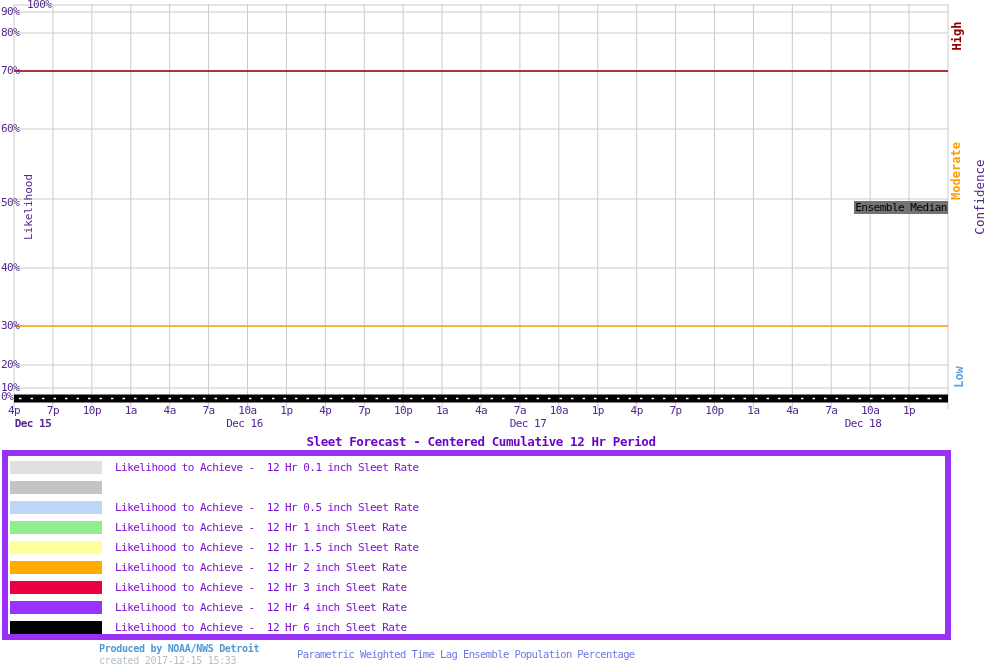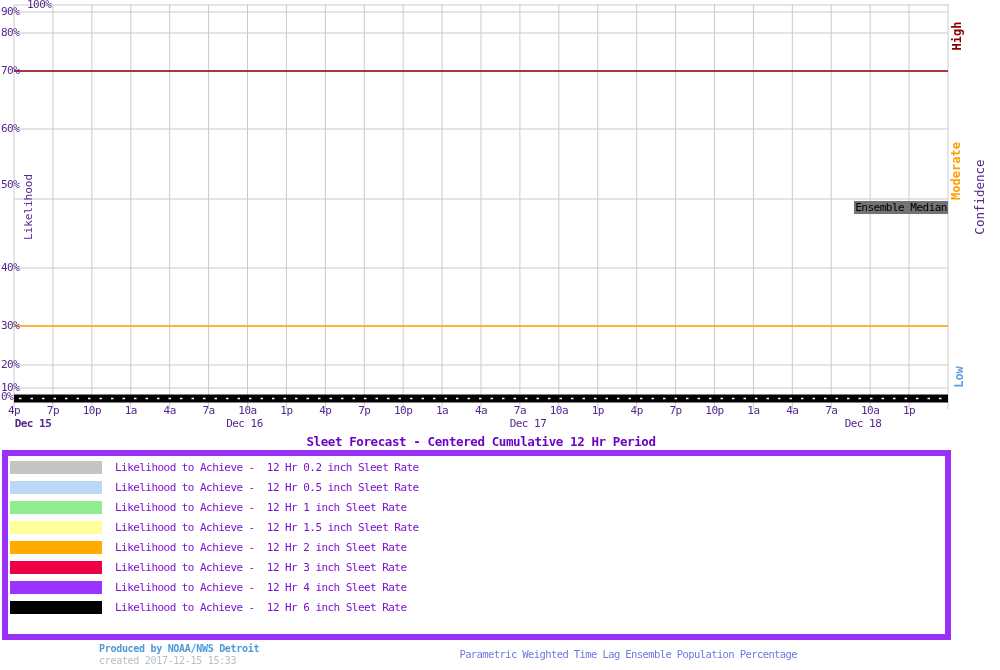--- a/index.html
+++ b/index.html
@@ -47,21 +47,21 @@
   }
   .footer-produced {
     position:absolute; left:99px; top:643px; font-size:10px; font-weight:bold;
     letter-spacing:-0.3px; color:#4d9ad8; white-space:nowrap;
   }
   .footer-created {
     position:absolute; left:99px; top:655px; font-size:10px; letter-spacing:-0.3px;
     color:#b4bfc9; white-space:nowrap;
   }
   .footer-method {
-    position:absolute; left:297px; top:648px; width:500px; text-align:right;
+    position:absolute; left:297px; top:648px; width:500px; text-align:left;
     font-size:10.5px; letter-spacing:-0.6px; color:#6e79e0; white-space:nowrap;
   }
 </style>
 </head>
 <body>
 
 <div class="page">
 
   <svg id="plot-svg" width="1000" height="430">
       <line x1="14" y1="4" x2="14" y2="409" stroke="#cbcbcb" stroke-width="1"></line>
@@ -105,21 +105,21 @@
       <rect x="14" y="394.5" width="934" height="8" fill="#000"></rect>
       <line x1="19" y1="398.5" x2="943" y2="398.5" stroke="#ffffff" stroke-width="1.6" stroke-dasharray="2.5 9"></line>
     </svg>
 
   <div id="y-labels">
       <div class="ytick" style="top: 0px; padding-left: 26px;">100%</div>
       <div class="ytick" style="top: 7px;">90%</div>
       <div class="ytick" style="top: 28px;">80%</div>
       <div class="ytick" style="top: 66px;">70%</div>
       <div class="ytick" style="top: 124px;">60%</div>
-      <div class="ytick" style="top: 180px;">50%</div>
+      <div class="ytick" style="top: 198px;">50%</div>
       <div class="ytick" style="top: 263px;">40%</div>
       <div class="ytick" style="top: 321px;">30%</div>
       <div class="ytick" style="top: 360px;">20%</div>
       <div class="ytick" style="top: 383px;">10%</div>
       <div class="ytick" style="top: 392px;">0%</div>
     </div>
   <div id="x-labels">
       <div class="xtick" style="left: 14px;">4p</div>
       <div class="xtick" style="left: 52.9167px;">7p</div>
       <div class="xtick" style="left: 91.8333px;">10p</div>
@@ -158,22 +158,25 @@
   <div class="vlabel lbl-low">Low</div>
   <div class="vlabel lbl-confidence">Confidence</div>
 
   <div class="ens-median">Ensemble Median</div>
 
   <div class="chart-title">Sleet Forecast - Centered Cumulative 12 Hr Period</div>
 
   <div class="legend-box">
     <div id="legend-rows">
         <div class="lrow">
+          <span class="swatch" style="background: rgb(224, 224, 224);"></span>
+          <span class="llabel">Likelihood to Achieve -  12 Hr 0.1 inch Sleet Rate</span>
+        </div>
+        <div class="lrow">
           <span class="swatch" style="background: rgb(196, 196, 196);"></span>
-          <span class="llabel">Likelihood to Achieve -  12 Hr 0.2 inch Sleet Rate</span>
         </div>
         <div class="lrow">
           <span class="swatch" style="background: rgb(189, 215, 247);"></span>
           <span class="llabel">Likelihood to Achieve -  12 Hr 0.5 inch Sleet Rate</span>
         </div>
         <div class="lrow">
           <span class="swatch" style="background: rgb(144, 238, 144);"></span>
           <span class="llabel">Likelihood to Achieve -  12 Hr 1 inch Sleet Rate</span>
         </div>
         <div class="lrow">

